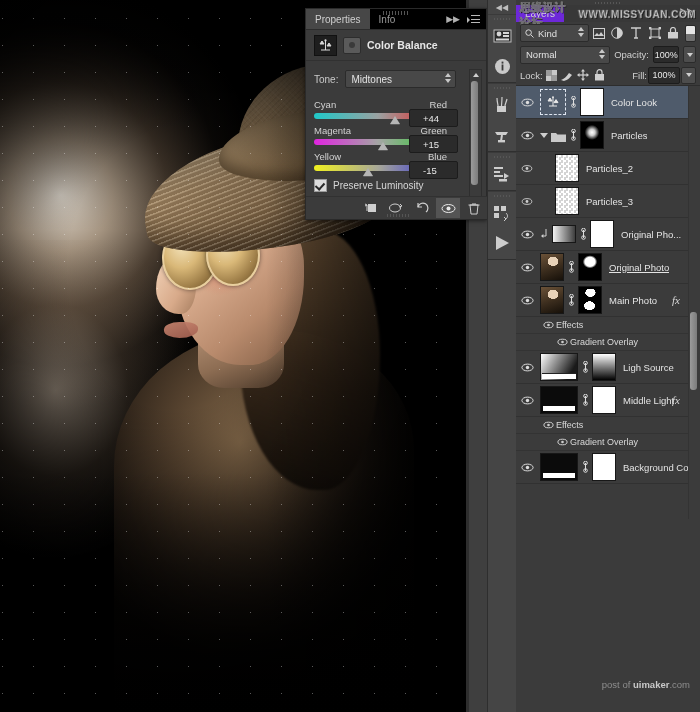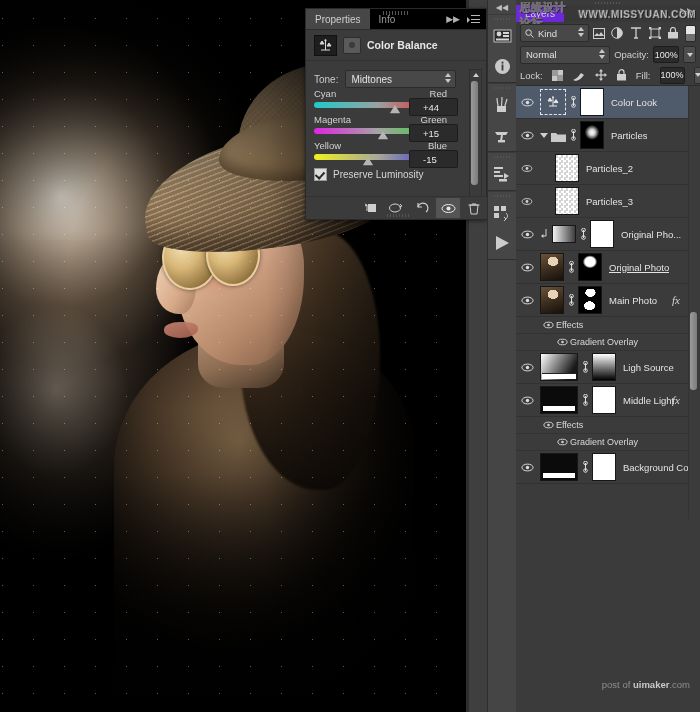--- a/index.html
+++ b/index.html
@@ -98,21 +98,21 @@
   .phead{height:30px;display:flex;align-items:center;gap:6px;padding:0 8px;background:#3b3b3b;
      border-bottom:1px solid #313131;}
   .adjicon{width:21px;height:19px;background:#1e1e1e;border:1px solid #111;display:flex;
      align-items:center;justify-content:center;}
   .dotbtn{width:16px;height:15px;background:#5a5a5a;border:1px solid #2d2d2d;border-radius:2px;
      display:flex;align-items:center;justify-content:center;}
   .dotbtn em{width:6px;height:6px;border-radius:50%;background:#3a3a3a;display:block;}
   .ptitle{font-size:10.5px;color:#e6e6e6;font-weight:bold;}
 
   .pbody{position:relative;padding:9px 8px 0 8px;height:150px;box-sizing:border-box;}
-  .row-tone{display:flex;align-items:center;gap:7px;}
+  .row-tone{display:flex;align-items:center;gap:7px;margin-bottom:11px;}
   .lbl{font-size:10px;color:#c9c9c9;}
   .selbox{flex:1;height:16px;background:#484848;border:1px solid #2b2b2b;border-radius:2px;
      display:flex;align-items:center;padding:0 5px;position:relative;margin-right:22px;}
   .selbox span{font-size:10px;color:#e2e2e2;}
   .updown{position:absolute;right:4px;top:2px;display:flex;flex-direction:column;gap:2px;}
   .updown i{width:0;height:0;border-left:3px solid transparent;border-right:3px solid transparent;}
   .updown i:first-child{border-bottom:4px solid #c8c8c8;}
   .updown i:last-child{border-top:4px solid #c8c8c8;}
 
   .slgroup{margin-bottom:6px;position:relative;}
@@ -187,21 +187,21 @@
      display:flex;align-items:center;padding:0 5px;position:relative;}
   .blendbox span{font-size:9.5px;color:#e2e2e2;}
   .mini{font-size:9.5px;color:#d0d0d0;}
   .valbox{width:30px;height:15px;background:#2b2b2b;border:1px solid #1c1c1c;border-radius:2px;
      display:flex;align-items:center;justify-content:center;}
   .valbox span{font-size:9px;color:#e8e8e8;}
   .stepper{width:13px;height:15px;background:#4d4d4d;border:1px solid #2b2b2b;border-radius:2px;
      display:flex;align-items:center;justify-content:center;}
   .stepper i{width:0;height:0;border-left:3px solid transparent;border-right:3px solid transparent;border-top:4px solid #cfcfcf;}
 
-  .llock{height:20px;display:flex;align-items:center;padding:0 4px;gap:9px;border-bottom:1px solid #2d2d2d;}
+  .llock{height:20px;display:flex;align-items:center;padding:0 4px;gap:1px;border-bottom:1px solid #2d2d2d;}
   .llock .lk{width:15px;height:15px;display:flex;align-items:center;justify-content:center;}
 
   .llist{position:relative;background:#3b3b3b;}
   .lrow{display:flex;align-items:center;height:32px;border-bottom:1px solid #313131;position:relative;}
   .lrow.sel{background:#4f5b6b;}
   .eye{width:22px;display:flex;align-items:center;justify-content:center;flex:0 0 22px;}
   .thumbwrap{display:flex;align-items:center;gap:3px;padding-left:2px;}
   .th{width:22px;height:26px;border:1px solid #171717;background:#fff;}
   .th.mask{background:#fff;}
   .link{width:8px;display:flex;align-items:center;justify-content:center;}

